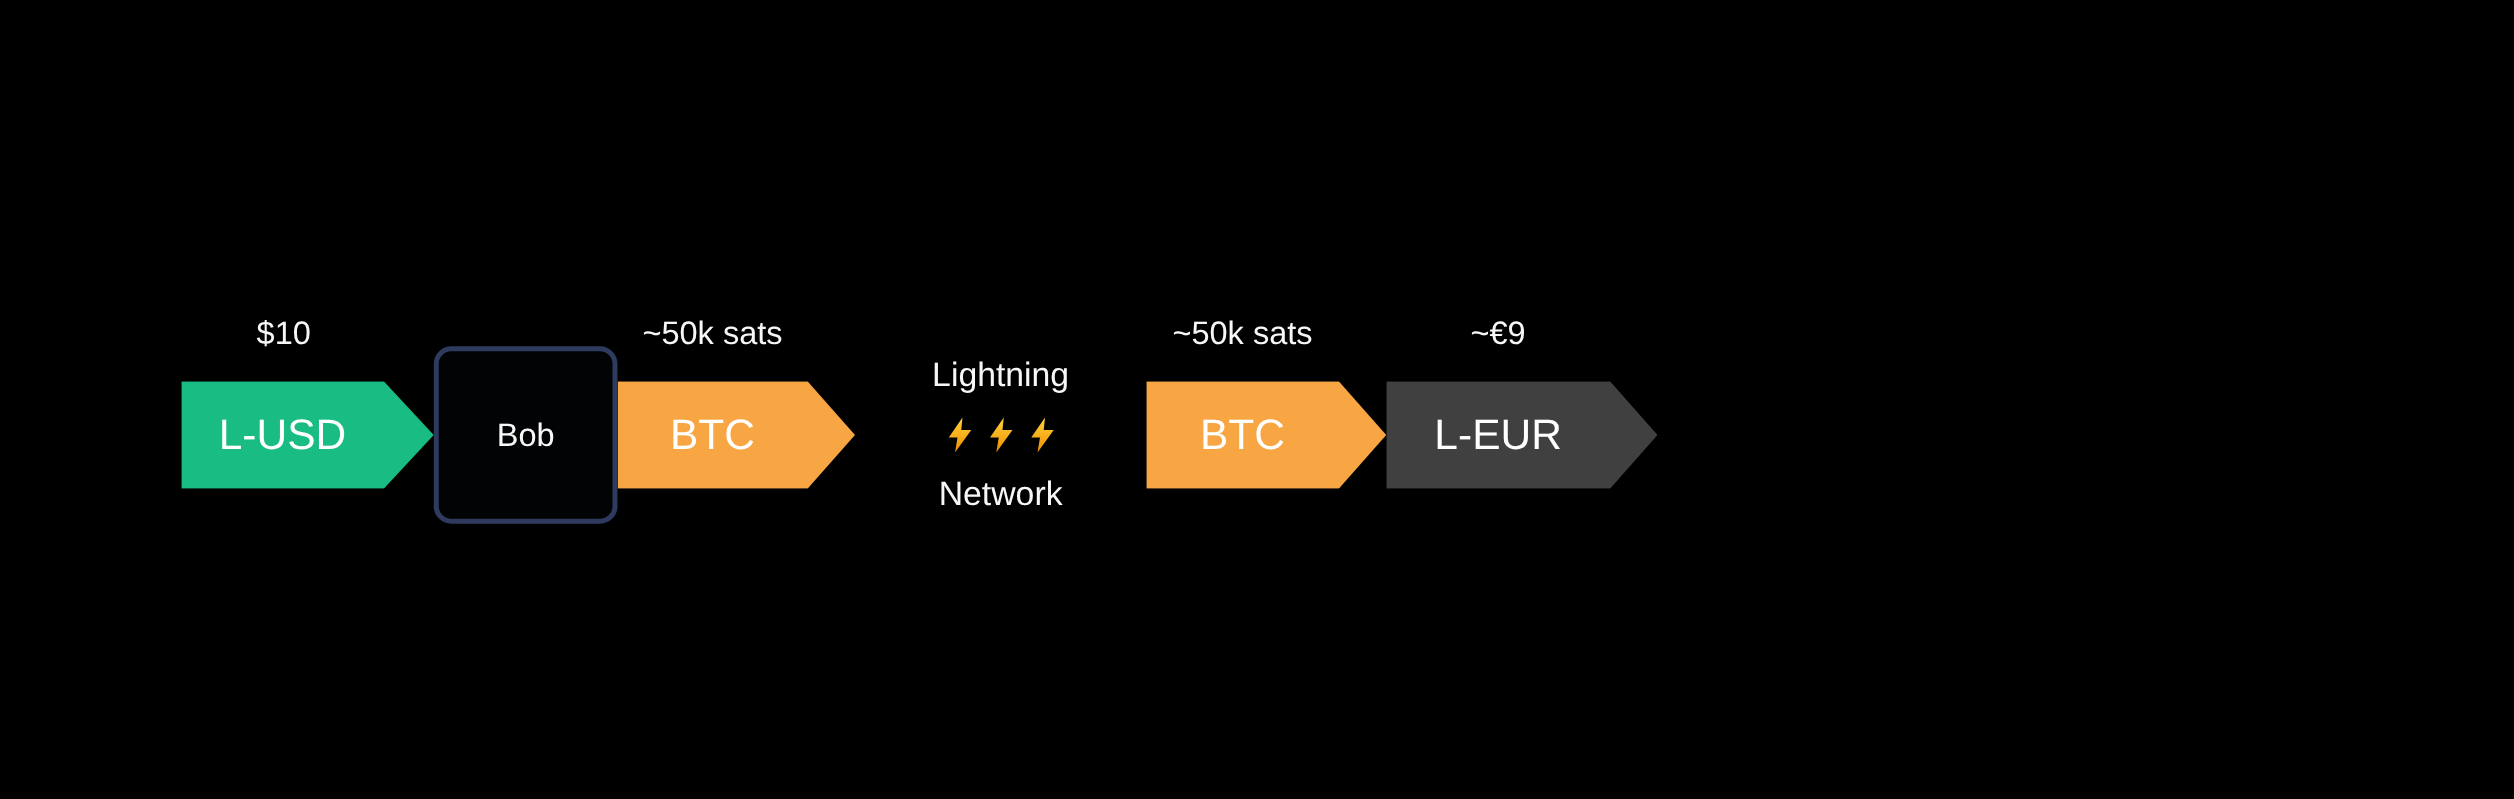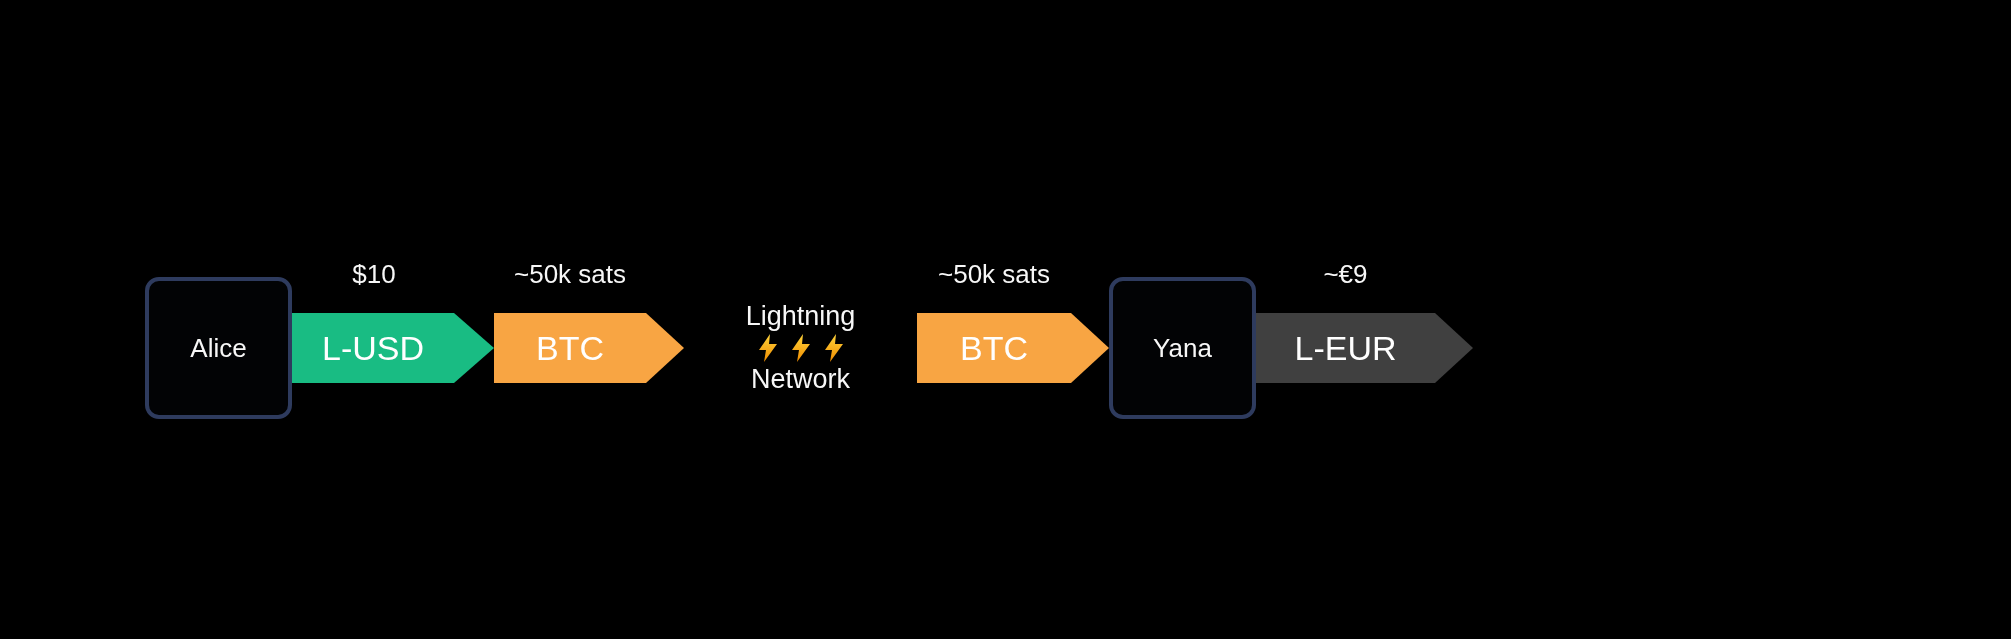--- a/index.html
+++ b/index.html
@@ -30,21 +30,21 @@
     border-radius: 14px;
     display: flex;
     align-items: center;
     justify-content: center;
     font-size: 26px;
     color: #f7f7f7;
   }
   .node.wide { width: 152px; }
   .arrow-wrap {
     position: relative;
-    height: 70px;
+    height: 86px;
     flex: 0 0 auto;
     align-self: center;
   }
   .arrow-body {
     box-sizing: border-box;
     width: 100%;
     height: 100%;
     clip-path: polygon(0 0, calc(100% - 38px) 0, 100% 50%, calc(100% - 38px) 100%, 0 100%);
     display: flex;
     align-items: center;
@@ -74,50 +74,50 @@
   }
   .hub {
     box-sizing: border-box;
     width: 233px;
     height: 142px;
     flex: 0 0 auto;
     display: flex;
     flex-direction: column;
     align-items: center;
     justify-content: center;
-    gap: 2px;
+    gap: 18px;
     font-size: 27px;
     color: #f7f7f7;
     text-align: center;
   }
   .bolts {
     display: flex;
     align-items: center;
     gap: 11px;
     height: 28px;
   }
   .bolt-icon { display: block; }
 </style>
 </head>
 <body>
 
 <div class="canvas">
   <div class="stage">
 
-    <div class="node">
-      <span>Alice</span>
-    </div>
 
     <div class="arrow-wrap arrow-green">
       <div class="amount-label">$10</div>
       <div class="arrow-body" style="background: rgb(25, 188, 131);">
         <span>L-USD</span>
       </div>
     </div>
 
+    <div class="node">
+      <span>Bob</span>
+    </div>
 
     <div class="arrow-wrap arrow-orange-1">
       <div class="amount-label">~50k sats</div>
       <div class="arrow-body" style="background: rgb(248, 165, 67);">
         <span>BTC</span>
       </div>
     </div>
 
     <div class="hub">
       <div>Lightning</div>
@@ -153,23 +153,20 @@
       <div>Network</div>
     </div>
 
     <div class="arrow-wrap arrow-orange-2">
       <div class="amount-label">~50k sats</div>
       <div class="arrow-body" style="background: rgb(248, 165, 67);">
         <span>BTC</span>
       </div>
     </div>
 
-    <div class="node">
-      <span>Yana</span>
-    </div>
 
     <div class="arrow-wrap arrow-blue">
       <div class="amount-label">~€9</div>
       <div class="arrow-body" style="background: #404040;">
         <span>L-EUR</span>
       </div>
     </div>
 
 
   </div>

